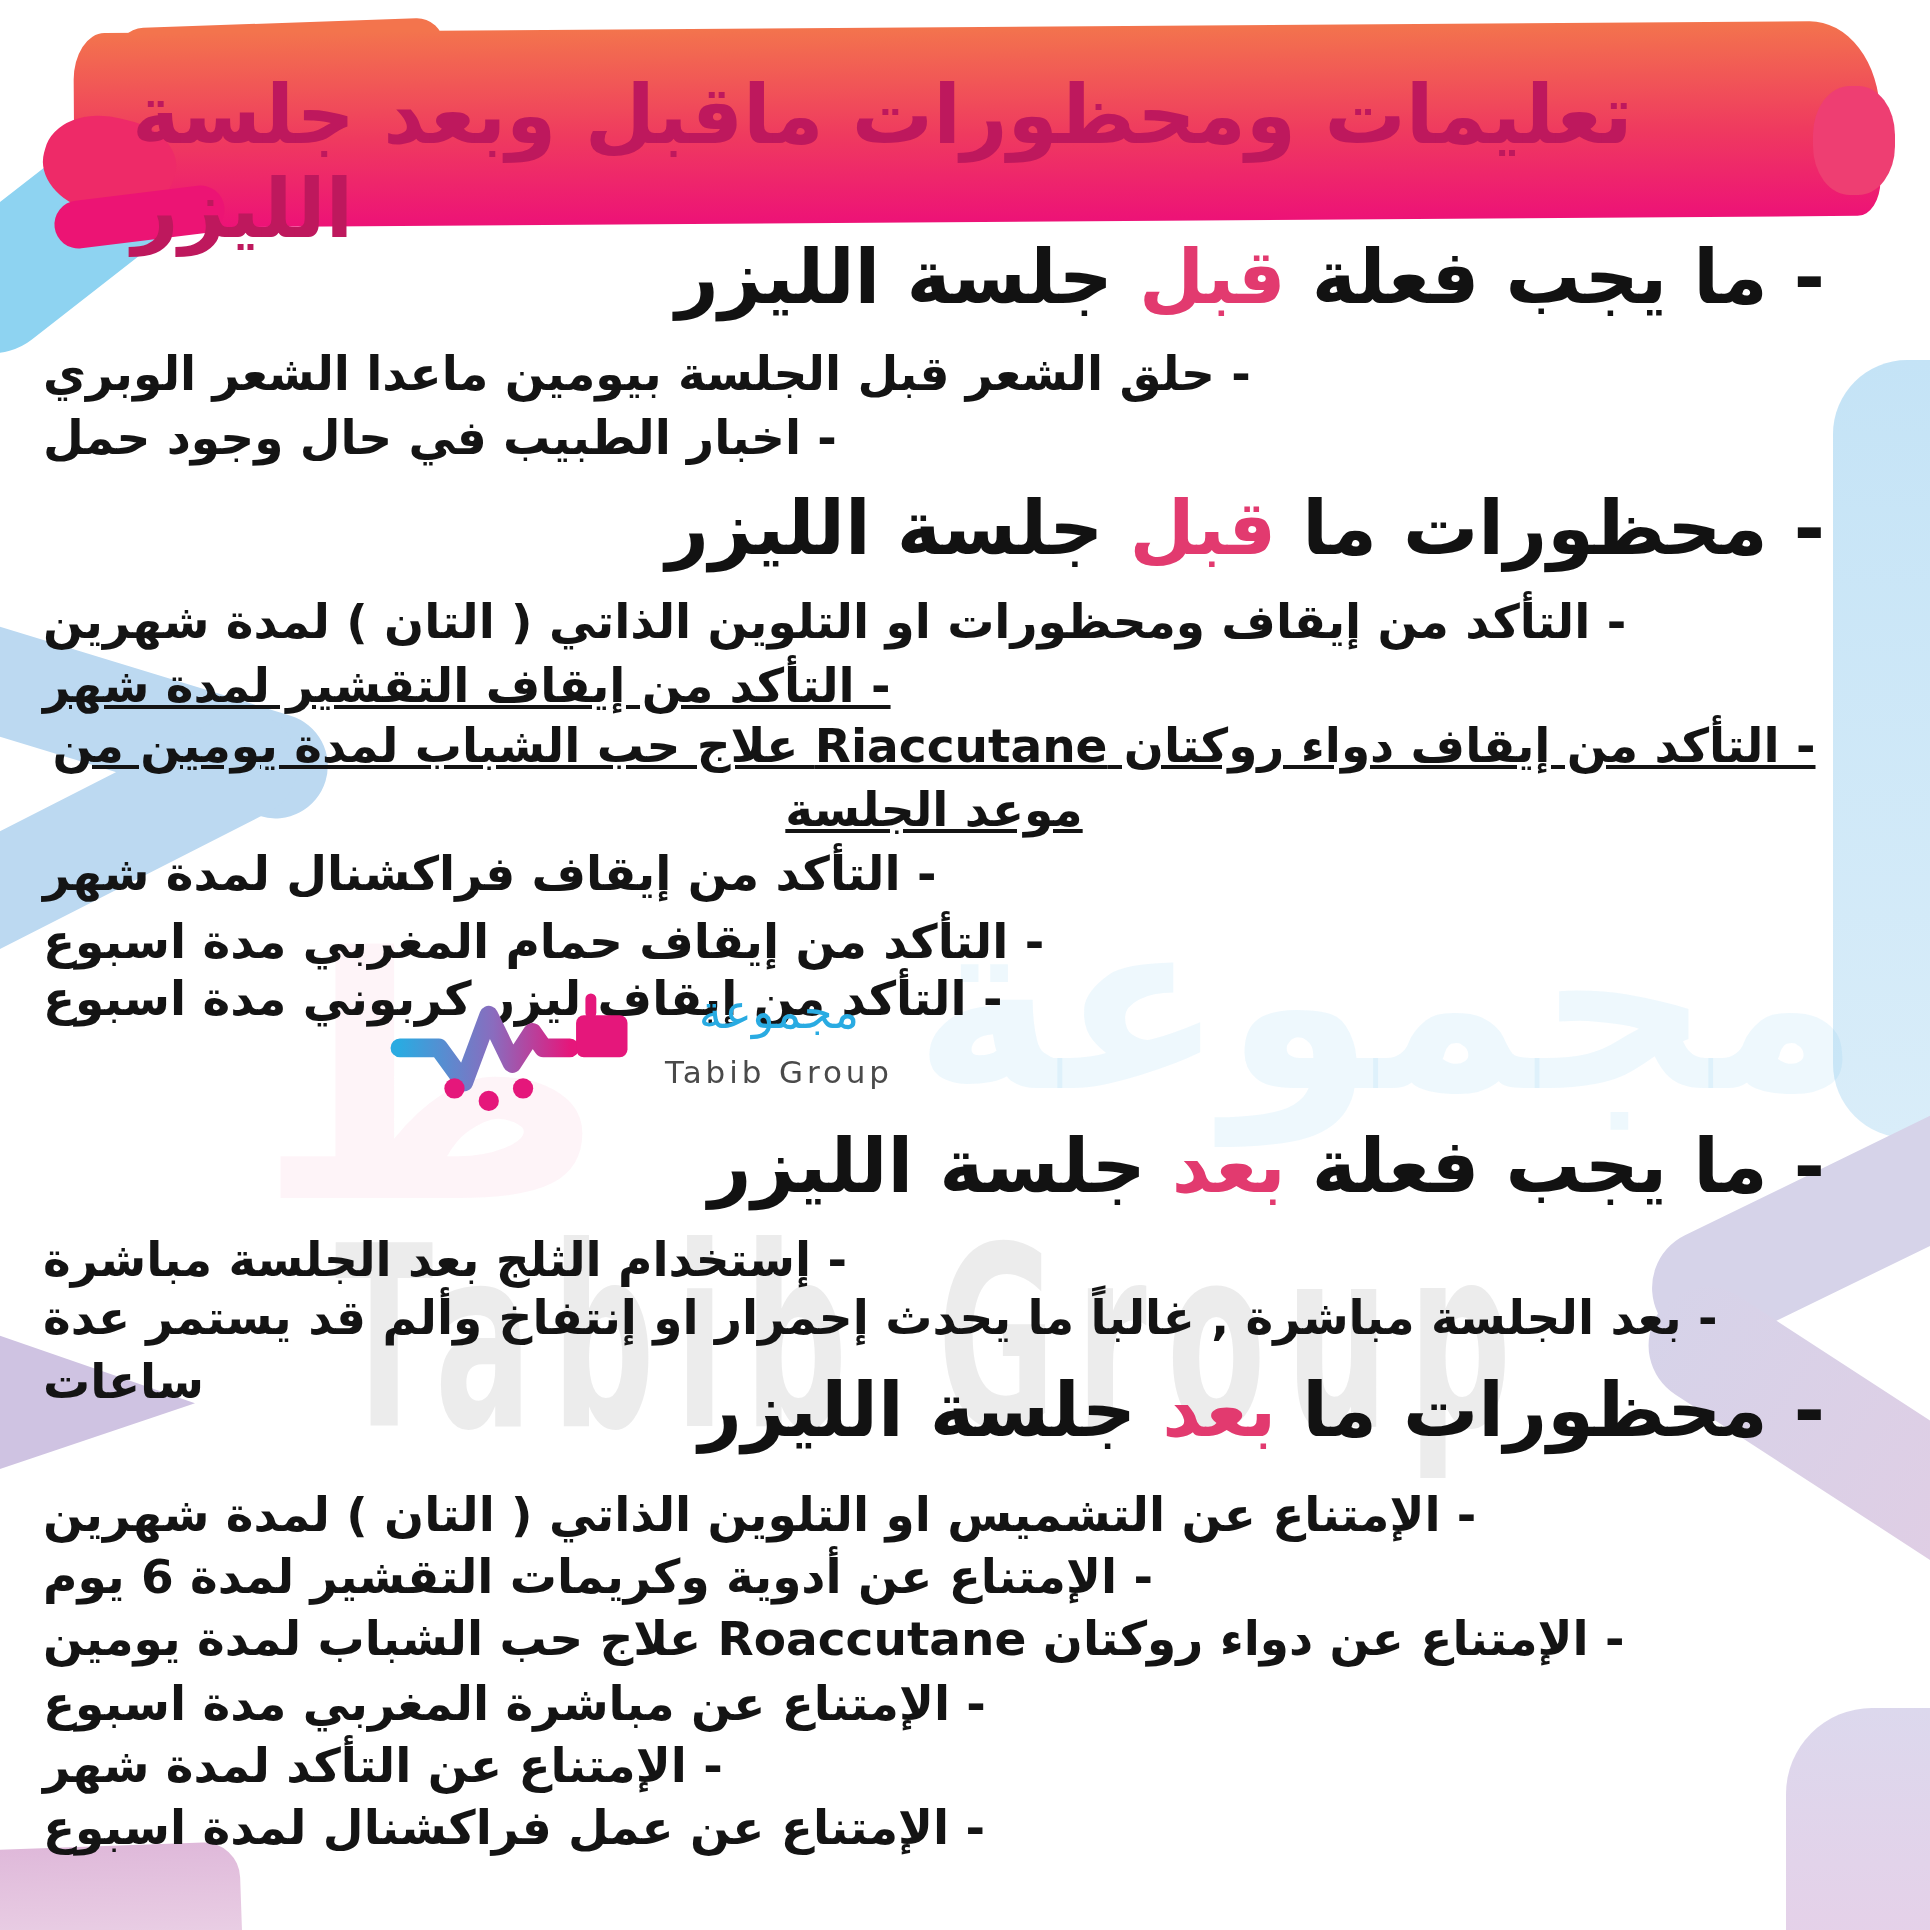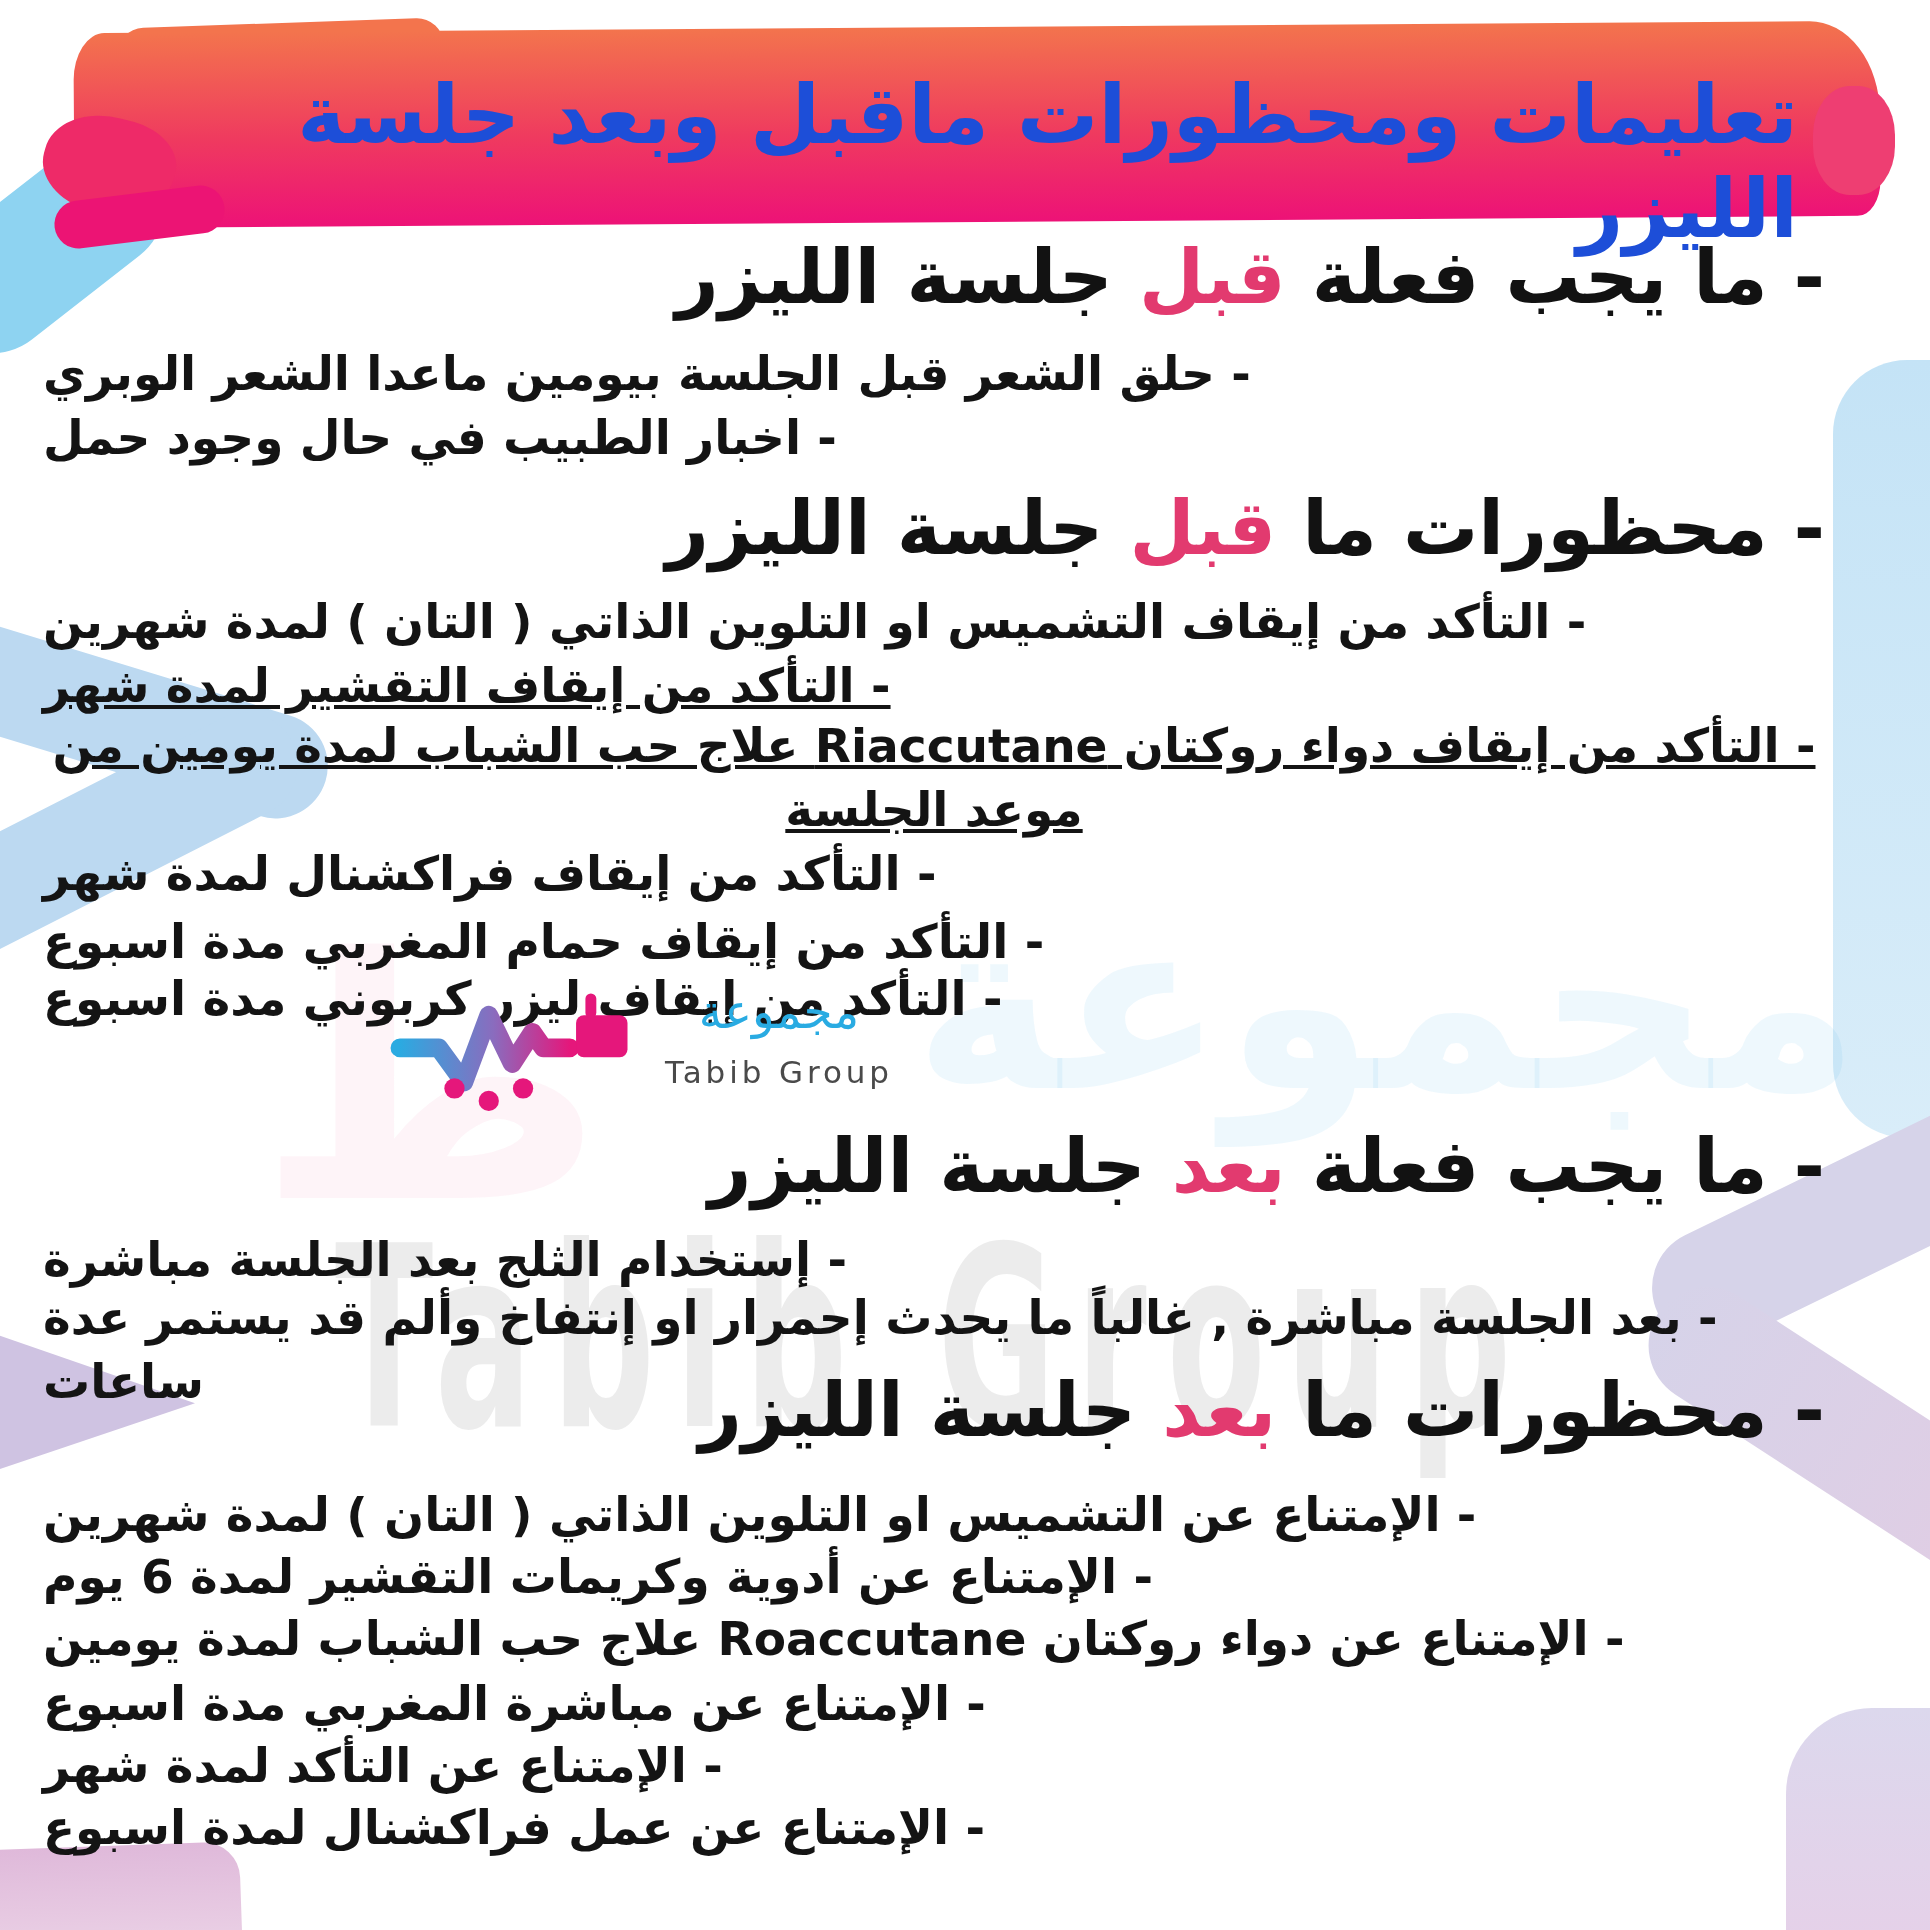--- a/index.html
+++ b/index.html
@@ -39,22 +39,22 @@
     background:linear-gradient(180deg,#F3744D 0%,#EF3A5F 55%,#ED1277 100%);
     border-radius:31px 70px 23px 62px / 47px 93px 35px 70px;transform:rotate(-0.4deg);}
   .banner-blob1{left:43px;top:117px;width:132px;height:97px;background:#EE2A68;
     border-radius:50% 40% 55% 45%;transform:rotate(15deg);}
   .banner-blob2{left:54px;top:193px;width:171px;height:48px;background:#EC1474;
     border-radius:31px;transform:rotate(-7deg);}
   .banner-blob3{left:1813px;top:86px;width:82px;height:109px;background:#EE3E72;
     border-radius:45%;}
   .banner-blob4{left:117px;top:23px;width:327px;height:54px;background:#F3744D;
     border-radius:31px;transform:rotate(-2deg);}
-  .banner-title{position:absolute;left:132px;right:132px;top:68px;text-align:right;
-    direction:rtl;font-size:81px;font-weight:bold;color:#1d4ed8;letter-spacing:-0.8px;}
+  .banner-title{position:absolute;left:132px;right:132px;top:68px;text-align:left;
+    direction:rtl;font-size:81px;font-weight:bold;color:#be185d;letter-spacing:-0.8px;}
   
   .h{position:absolute;right:105px;direction:rtl;font-weight:bold;font-size:75px;
     color:#121212;white-space:nowrap;}
   .h .accent{color:var(--accent);}
   .item{position:absolute;right:105px;left:43px;direction:rtl;text-align:left;
     font-weight:bold;font-size:47px;color:#141414;line-height:64px;}
   .item.centered{text-align:center;}
   
   .logo{position:absolute;left:389px;top:987px;display:flex;align-items:flex-start;}
   .logo-mark{width:265px;height:125px;}
@@ -87,21 +87,21 @@
   <div class="shape banner-blob1"></div>
   <div class="shape banner-blob2"></div>
   <div class="shape banner-blob3"></div>
   <div class="banner-title">تعليمات ومحظورات ماقبل وبعد جلسة الليزر</div>
 
   <div class="h" style="top:233px;"><span>- ما يجب فعلة </span><span class="accent">قبل</span><span> جلسة الليزر</span></div>
   <div class="item" style="top:342px;">- حلق الشعر قبل الجلسة بيومين ماعدا الشعر الوبري</div>
   <div class="item" style="top:406px;">- اخبار الطبيب في حال وجود حمل</div>
 
   <div class="h" style="top:484px;"><span>- محظورات ما </span><span class="accent">قبل</span><span> جلسة الليزر</span></div>
-  <div class="item" style="top:590px;">- التأكد من إيقاف التشميس او التلوين الذاتي ( التان ) لمدة شهرين</div>
+  <div class="item" style="top:590px;">- التأكد من إيقاف ومحظورات او التلوين الذاتي ( التان ) لمدة شهرين</div>
   <div class="item" style="top:654px;text-decoration:underline;">- التأكد من إيقاف التقشير لمدة شهر</div>
   <div class="item centered" style="top:714px;text-decoration:underline;">- التأكد من إيقاف دواء روكتان Riaccutane علاج حب الشباب لمدة يومين من موعد الجلسة</div>
   <div class="item" style="top:842px;">- التأكد من إيقاف فراكشنال لمدة شهر</div>
   <div class="item" style="top:904px;margin-top:6px;">- التأكد من إيقاف حمام المغربي مدة اسبوع</div>
   <div class="item" style="top:967px;">- التأكد من إيقاف ليزر كربوني مدة اسبوع</div>
 
   <div class="logo">
     <svg class="logo-mark" viewBox="0 0 340 160">
       <defs>
         <linearGradient id="lg" x1="0" y1="0" x2="1" y2="0">

